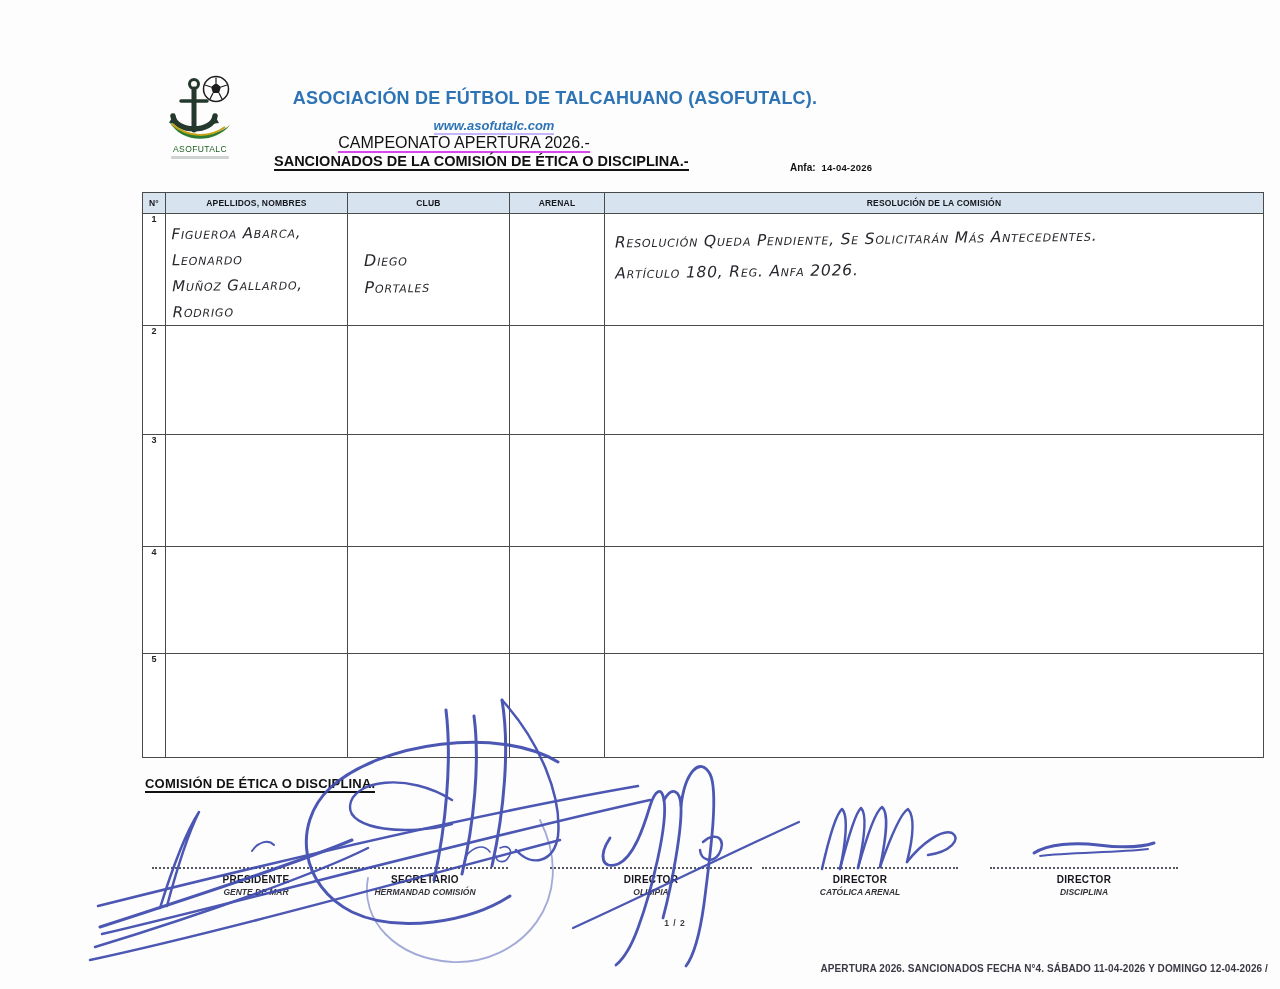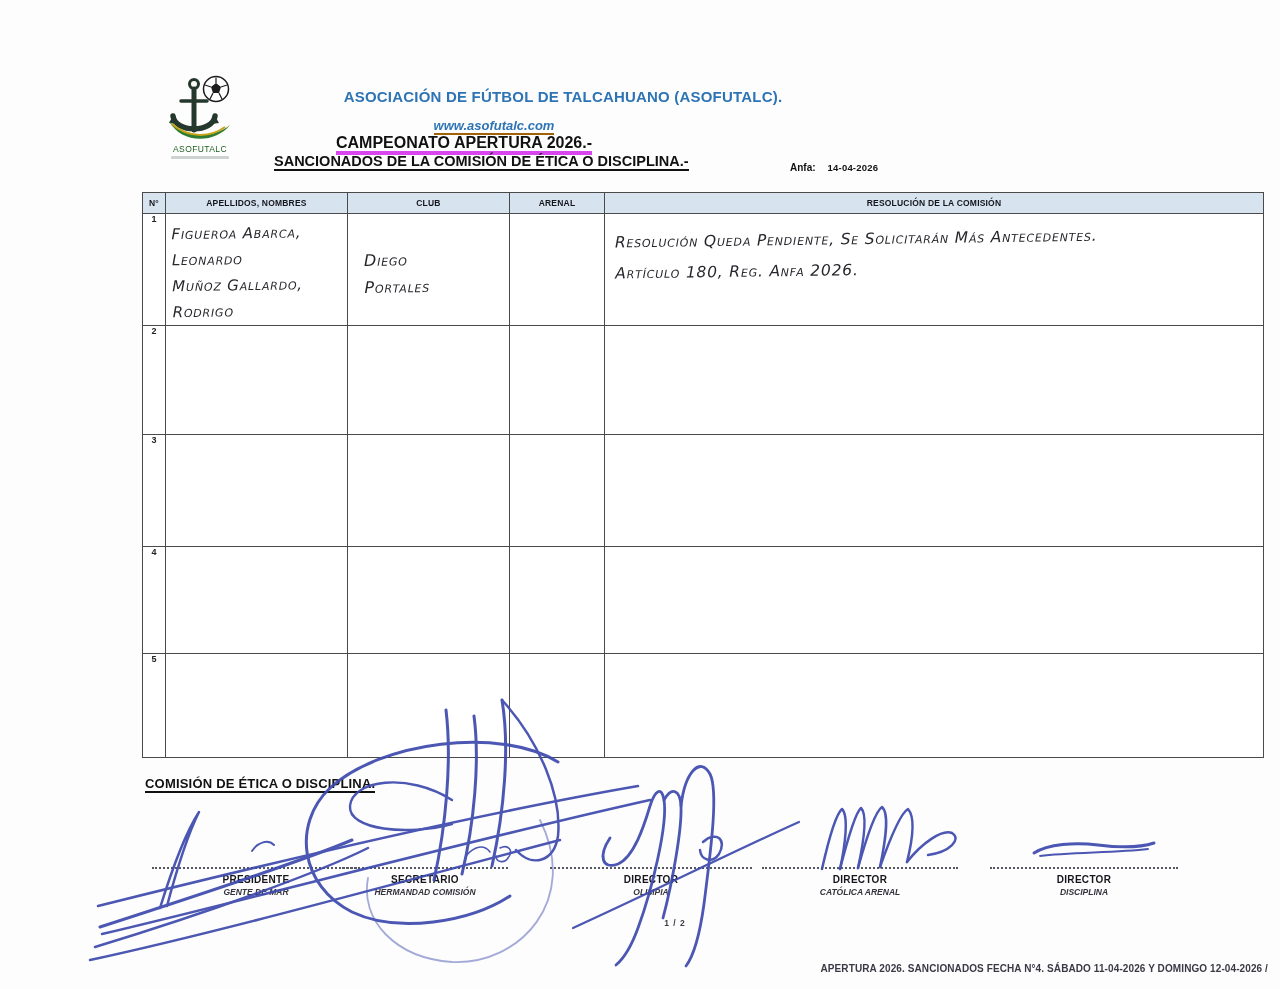--- a/index.html
+++ b/index.html
@@ -6,31 +6,31 @@
   body{
     width:1280px;height:989px;position:relative;overflow:hidden;
     background:#fdfdfd;font-family:"Liberation Sans",sans-serif;color:#1a1a1a;
   }
   .abs{position:absolute;}
 
   
   .logo{left:156px;top:74px;width:88px;text-align:center;}
   .logo-text{font-size:8.5px;font-weight:normal;color:#1b5e20;letter-spacing:.4px;margin-top:-2px;}
   .logo-sub{height:3px;width:58px;margin:2px auto 0;background:#b6c0bd;opacity:.7;border-radius:1px;}
-  .org-title{left:8px;top:88px;width:1110px;text-align:center;
-    font-size:15px;font-weight:bold;color:#2e74b5;letter-spacing:.2px;}
+  .org-title{left:0;top:88px;width:1110px;text-align:center;
+    font-size:18px;font-weight:bold;color:#2e74b5;letter-spacing:.2px;}
   .website{left:0;top:116px;width:988px;text-align:center;}
   .website span{font-size:13px;font-weight:bold;font-style:italic;color:#2e74b5;
-    border-bottom:2px solid #a16207;padding-bottom:0px;}
+    border-bottom:2px solid #c4b5fd;padding-bottom:0px;}
   .championship{left:0;top:134px;width:928px;text-align:center;}
-  .championship span{font-size:16px;font-weight:bold;color:#111;border-bottom:4px solid #d946ef;}
+  .championship span{font-size:16px;font-weight:normal;color:#111;border-bottom:2px solid #d946ef;}
   .doc-title{left:274px;top:152px;}
   .doc-title span{font-size:14.5px;font-weight:bold;color:#111;border-bottom:2px solid #111;}
   .fecha{left:790px;top:162px;font-size:10px;font-weight:bold;color:#111;}
-  .fecha .val{font-size:9.5px;margin-left:12px;letter-spacing:.2px;}
+  .fecha .val{font-size:9.5px;margin-left:6px;letter-spacing:.2px;}
 
   
   table.res{left:142px;top:192px;position:absolute;border-collapse:collapse;table-layout:fixed;
     width:1121px;background:#fff;}
   table.res th,table.res td{border:1px solid #4a4a4a;padding:0;vertical-align:top;overflow:hidden;}
   table.res thead th{background:#d7e4f0;font-size:8.5px;font-weight:bold;color:#15151c;
     text-align:center;vertical-align:middle;height:20px;letter-spacing:.2px;}
   tr.r1{height:112px;} tr.r2{height:109px;} tr.r3{height:112px;} tr.r4{height:107px;} tr.r5{height:104px;}
   td.numcell{text-align:center;vertical-align:middle;font-size:9px;font-weight:bold;color:#222;}
   .hand{font-family:"DejaVu Sans",sans-serif;font-style:italic;font-variant:small-caps;

